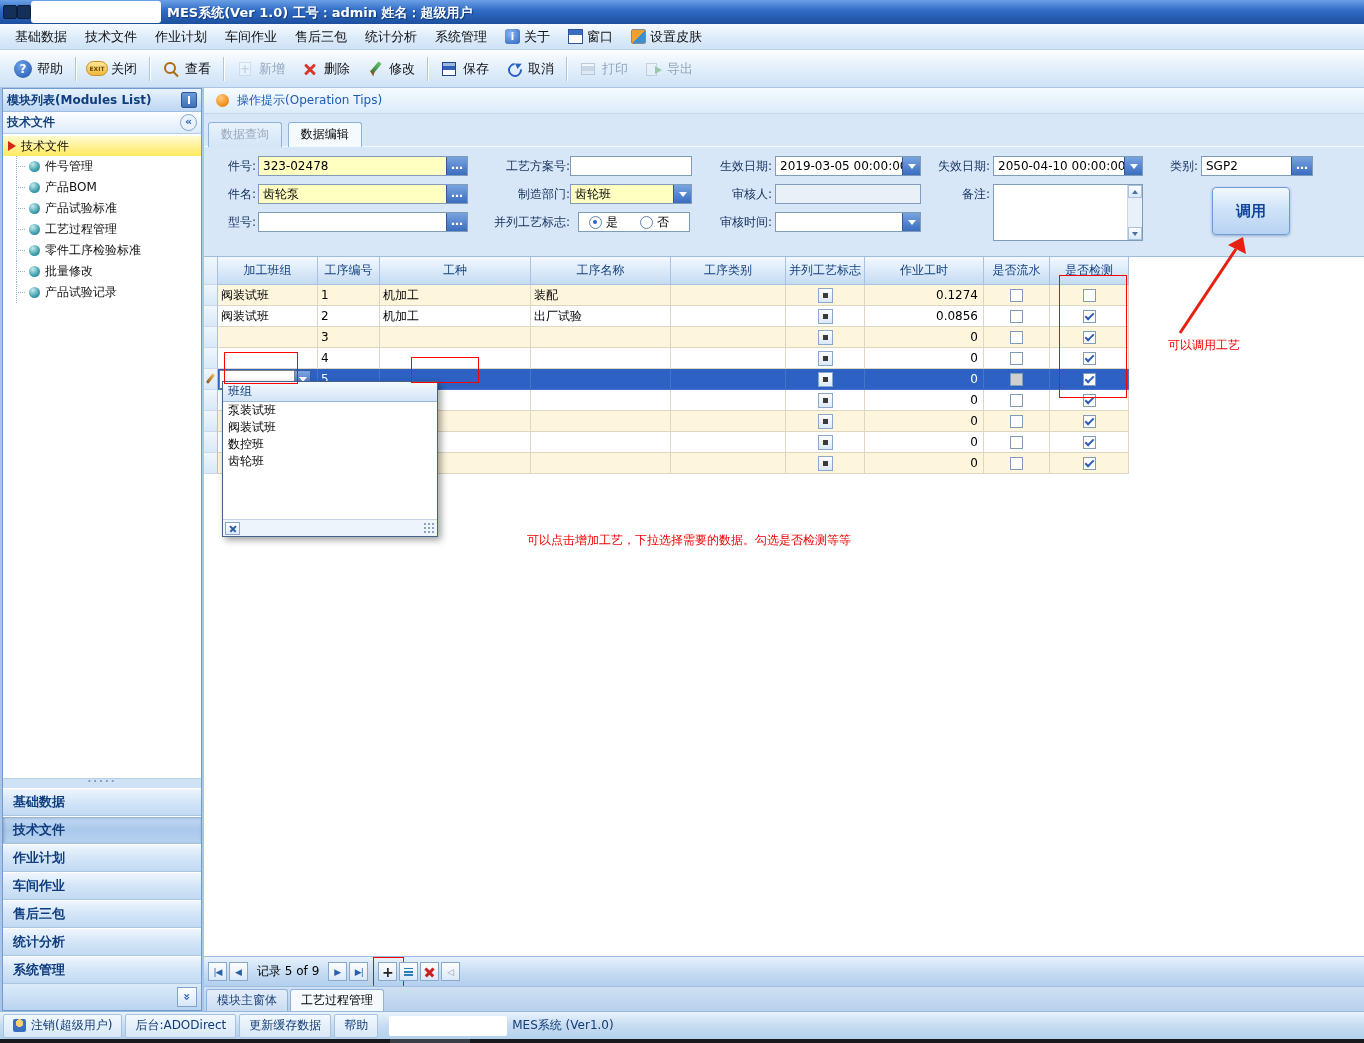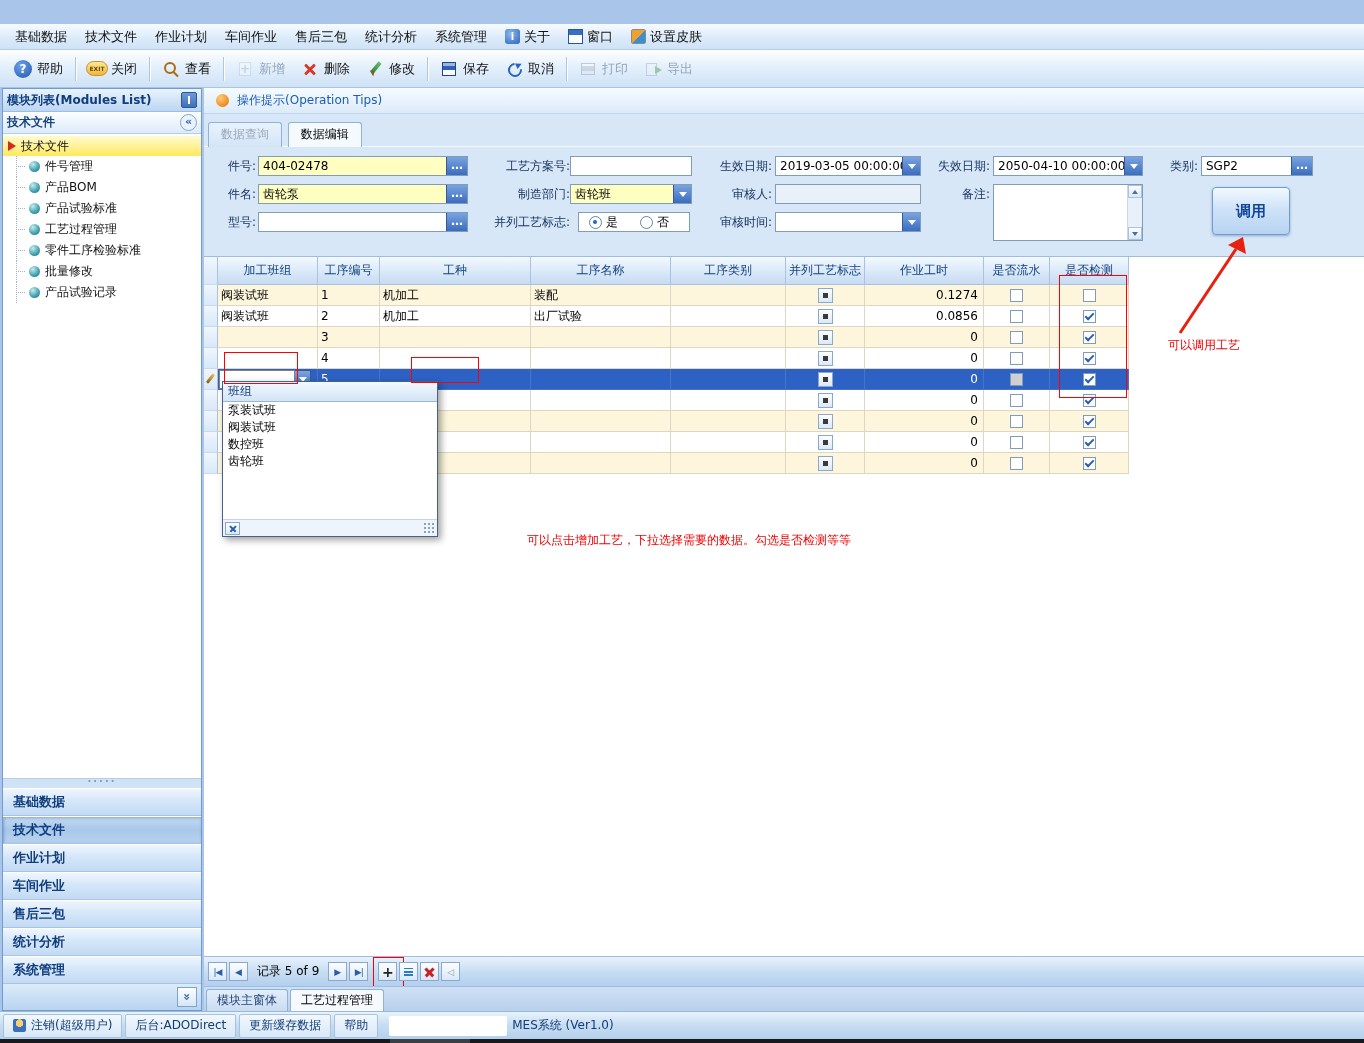--- a/index.html
+++ b/index.html
@@ -173,20 +173,26 @@
   .red-note{position:absolute;color:#f00000;font-size:12px;z-index:60;white-space:nowrap;font-family:Liberation Serif, serif;}
   #note1{left:1168px;top:337px;}
   #note2{left:527px;top:532px;}
   .red-arrow{position:absolute;left:1160px;top:232px;width:100px;height:108px;z-index:60;}
 </style>
 </head>
 <body>
 
 <div class="app">
 
+  <div class="titlebar">
+    <span class="tb-ic one"></span>
+    <span class="tb-ic two"></span>
+    <span class="tb-redact"></span>
+    <span class="tb-title">MES系统(Ver 1.0) 工号：admin  姓名：超级用户</span>
+  </div>
 
   <div class="menubar">
       <div class="menu-item">
         <span>基础数据</span>
       </div>
       <div class="menu-item">
         <span>技术文件</span>
       </div>
       <div class="menu-item">
         <span>作业计划</span>
@@ -334,21 +340,21 @@
 
     <div class="tabstrip">
       <span class="tab disabled">数据查询</span>
       <span class="tab active">数据编辑</span>
     </div>
 
     <div class="formpanel">
 
       <span class="f-lbl" style="left:6px;top:9px;width:46px;">件号:</span>
       <div class="f-input yellow" style="left:54px;top:9px;width:210px;">
-        <span class="val">404-02478</span>
+        <span class="val">323-02478</span>
         <span class="ell-btn"></span>
       </div>
       <span class="f-lbl" style="left:280px;top:9px;width:86px;">工艺方案号:</span>
       <div class="f-input" style="left:366px;top:9px;width:122px;">
         <span class="val"></span>
       </div>
       <span class="f-lbl" style="left:504px;top:9px;width:64px;">生效日期:</span>
       <div class="f-input" style="left:571px;top:9px;width:146px;">
         <span class="val">2019-03-05 00:00:00</span>
         <span class="dd-btn">

